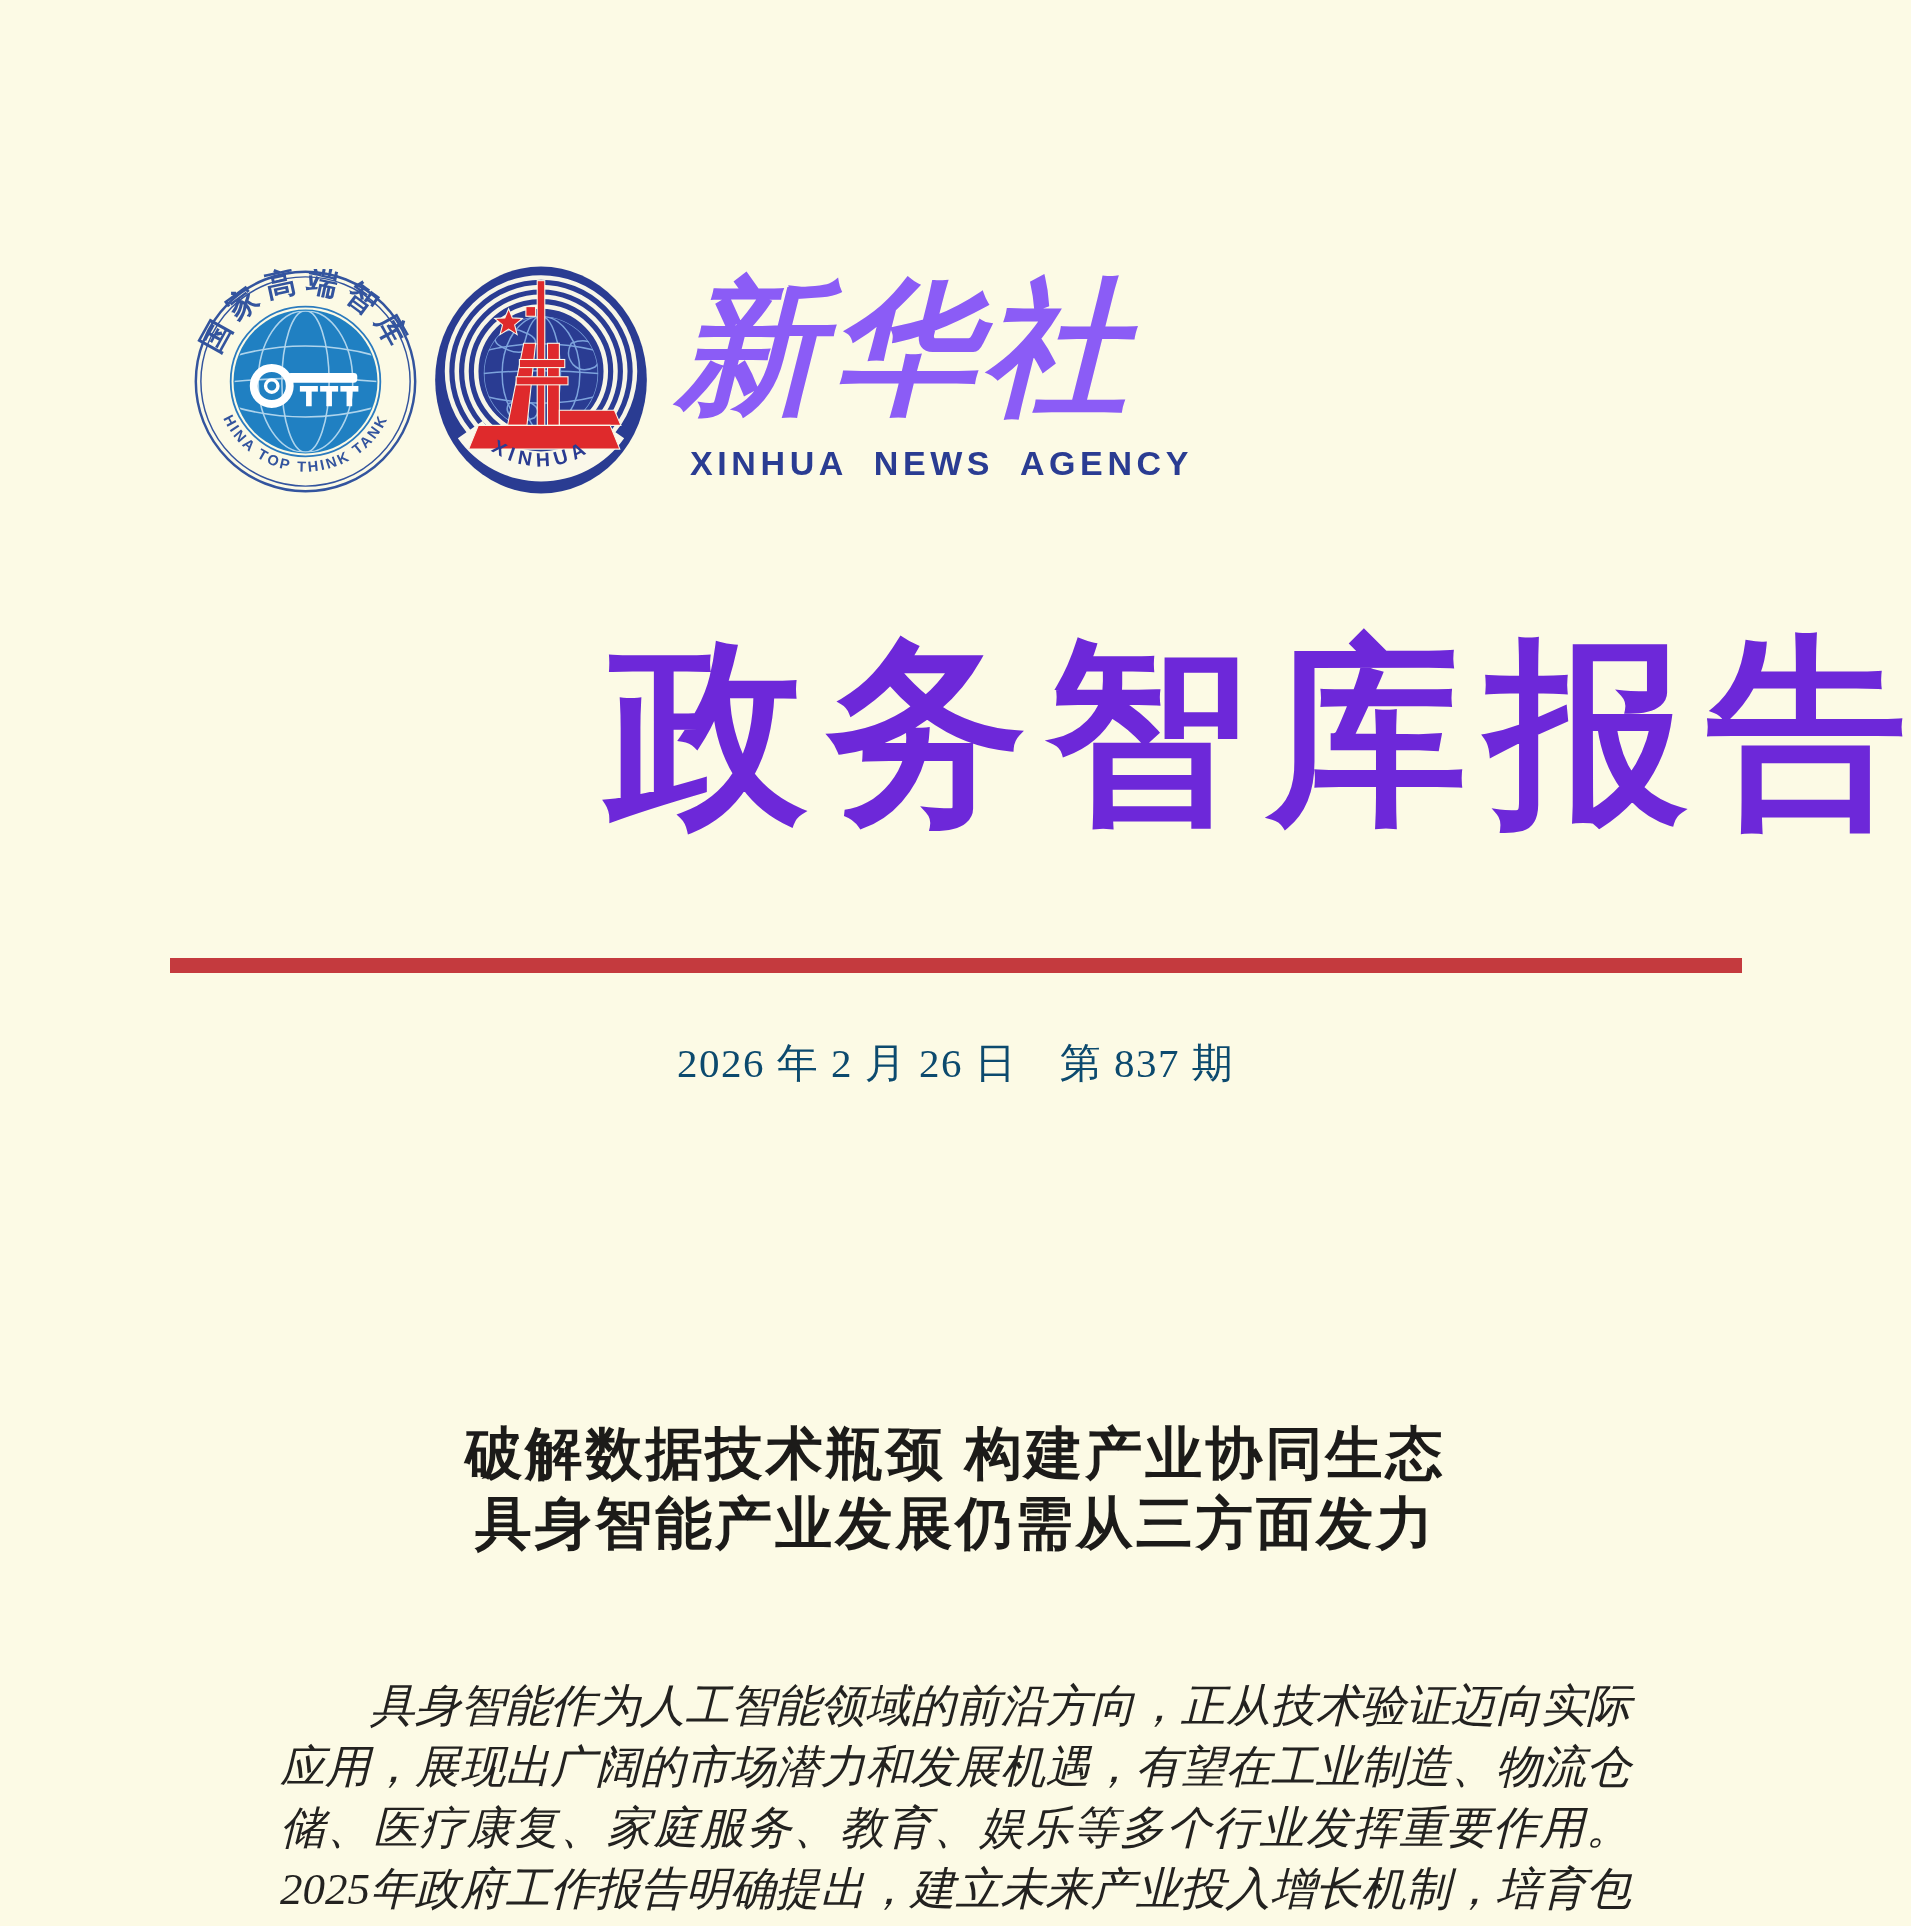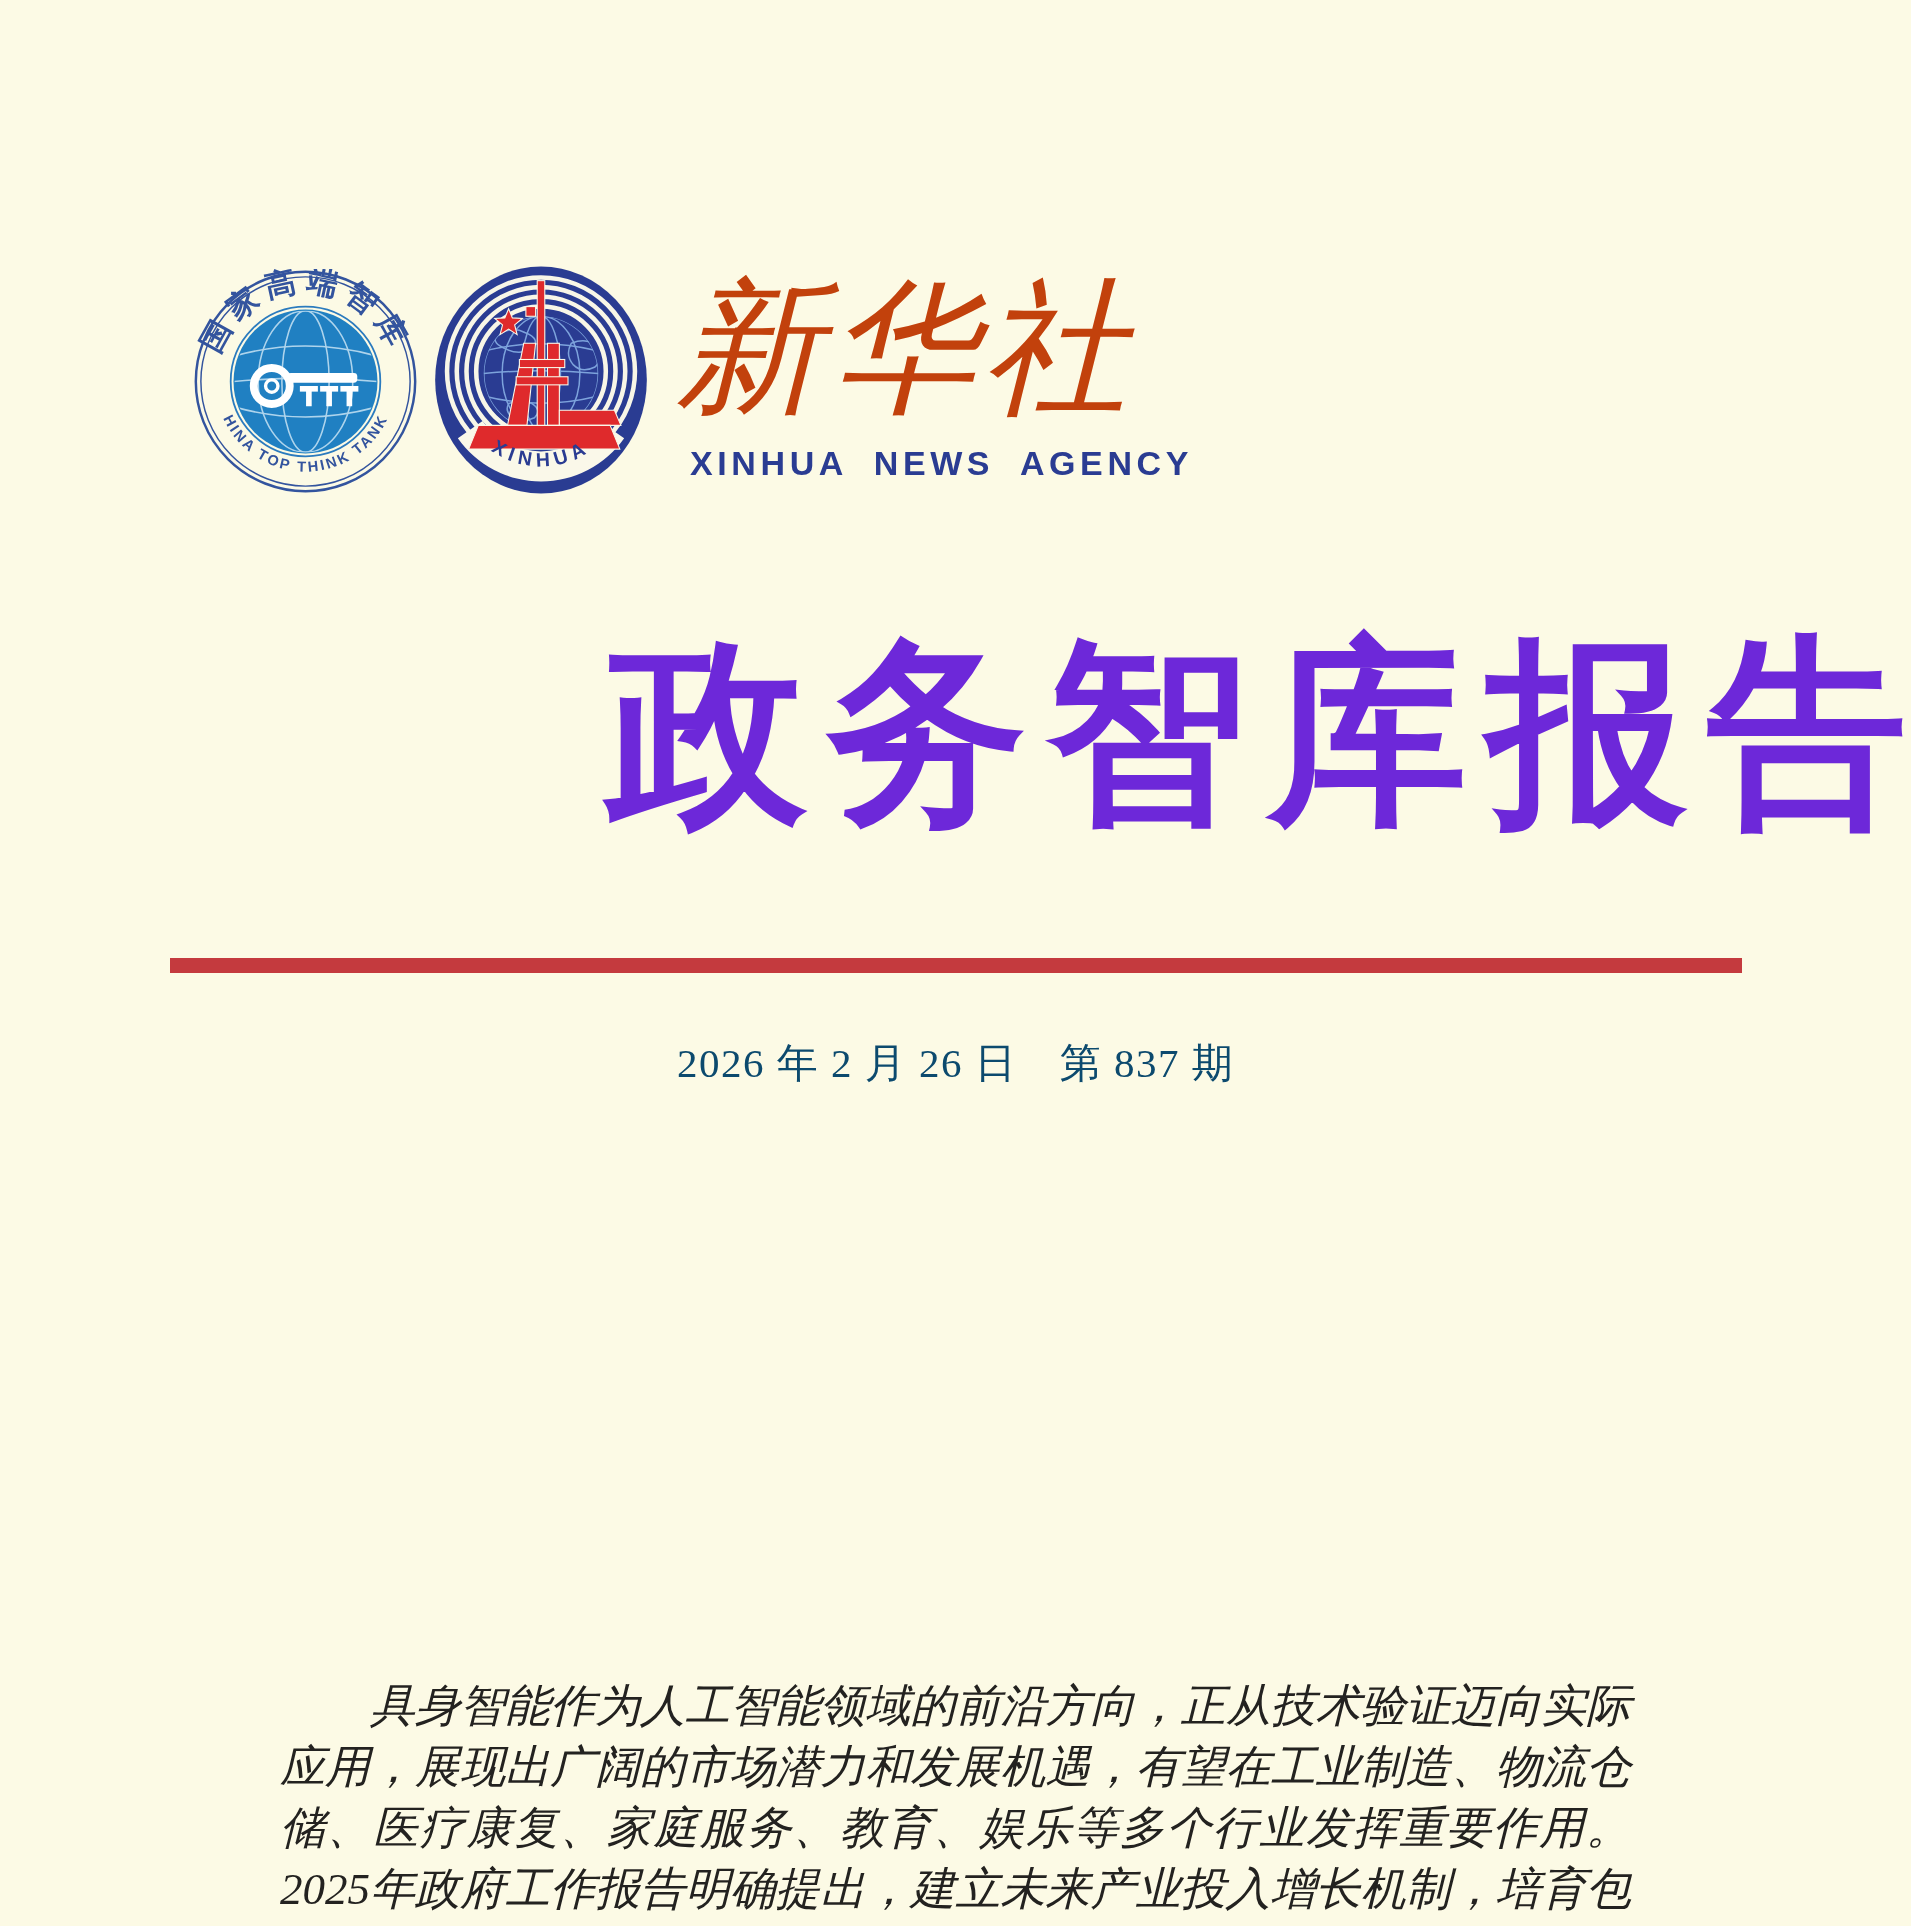--- a/index.html
+++ b/index.html
@@ -13,23 +13,23 @@
   }
   .page{position:absolute;inset:0;}
 
   
   .logo-row{position:absolute;left:193px;top:265px;height:235px;}
   .cttt{position:absolute;left:0;top:3.9px;width:225px;height:225px;}
   .emblem{position:absolute;left:240px;top:0;width:216px;height:230px;}
   .brand{position:absolute;left:483px;top:3.1px;white-space:nowrap;}
   .brand-cn{
     font-family:"Liberation Serif", serif;
-    font-style:italic;font-weight:normal;
+    font-style:italic;font-weight:bold;
     font-size:146px;line-height:162px;
-    letter-spacing:7px;color:#c2410c;
+    letter-spacing:7px;color:#8b5cf6;
   }
   .brand-en{
     margin-top:14.6px;margin-left:14px;
     font-family:"Liberation Sans", sans-serif;
     font-weight:bold;font-size:34px;line-height:37px;
     letter-spacing:4.6px;word-spacing:13px;color:#2A3C92;
   }
 
   
   .title{
@@ -163,20 +163,24 @@
       <div class="brand-en">XINHUA NEWS AGENCY</div>
     </div>
   </header>
 
   <h1 class="title">政务智库报告</h1>
 
   <div class="rule"></div>
 
   <div class="dateline">2026 年 2 月 26 日　第 837 期</div>
 
+  <h2 class="headline">
+    <span>破解数据技术瓶颈 构建产业协同生态</span><br>
+    <span>具身智能产业发展仍需从三方面发力</span>
+  </h2>
 
   <section class="body-text">
     <p>具身智能作为人工智能领域的前沿方向，正从技术验证迈向实际应用，展现出广阔的市场潜力和发展机遇，有望在工业制造、物流仓储、医疗康复、家庭服务、教育、娱乐等多个行业发挥重要作用。2025年政府工作报告明确提出，建立未来产业投入增长机制，培育包括具身智能在内的未来产业。各地也纷纷以此为抓手，通过政策引导、生态培育，积极布局具身智能产业，资本及技术的多重发力也正在进一步加速行业发展。</p>
 
   </section>
 
 </div>
 
 
 </body></html>

